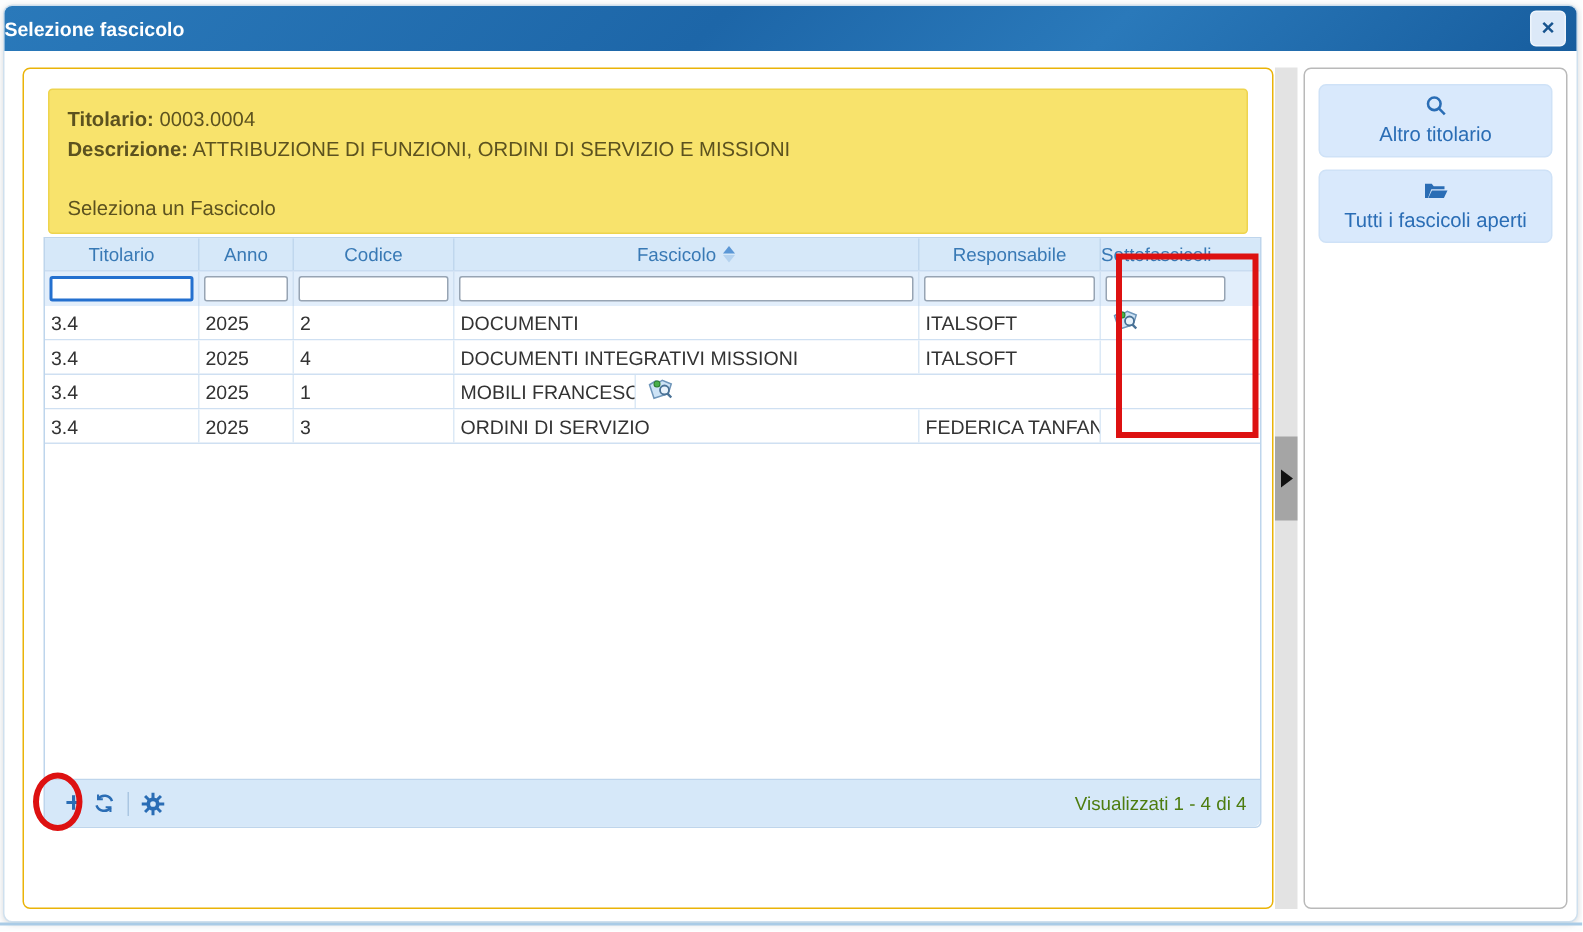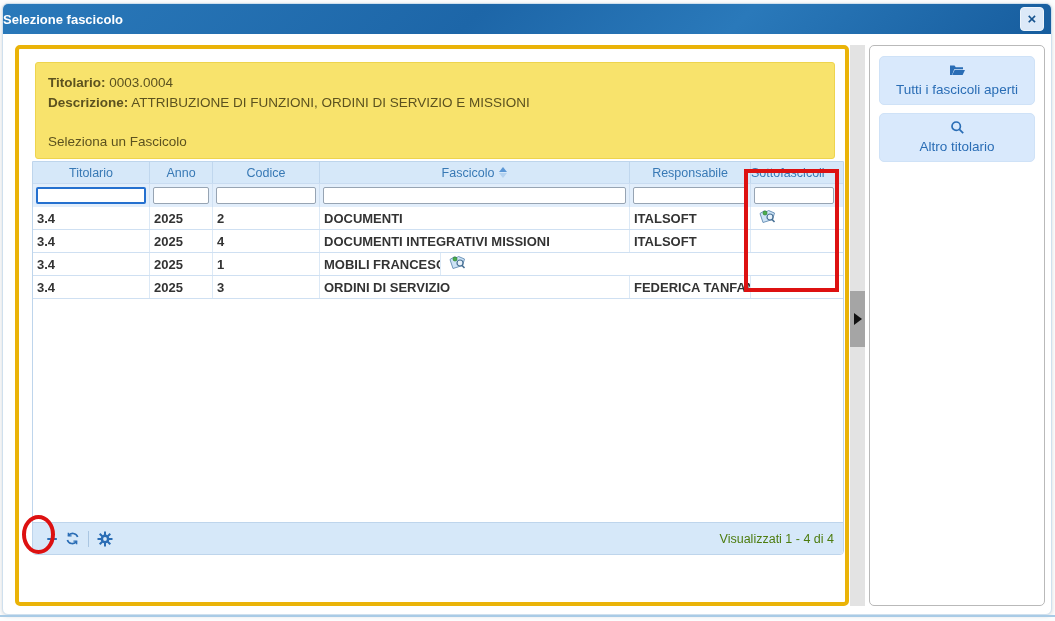--- a/index.html
+++ b/index.html
@@ -15,21 +15,21 @@
               background:linear-gradient(135deg,#2a79ba 0%,#1d66a8 45%,#2a79ba 70%,#175d9e 100%);
               border-radius:5px 5px 0 0; display:flex; align-items:center; }
   .titlebar-title { color:#fff; font-size:13px; font-weight:bold; }
   .close-btn { position:absolute; right:7px; top:3px; width:24px; height:24px;
                background:#dce9f8; border:1px solid #eef5fc; border-radius:4px;
                color:#17548f; font-size:15px; font-weight:bold; line-height:22px;
                text-align:center; cursor:pointer; }
 
   
   .left-panel { position:absolute; left:12px; top:41px; width:834px; height:561px;
-                background:#fff; border:4px solid #eab308; border-radius:5px; }
+                background:#fff; border:1px solid #eab308; border-radius:5px; }
   .splitter { position:absolute; left:847px; top:41px; width:15px; height:561px;
               background:#e3e3e3; }
   .splitter-handle { position:absolute; left:0; top:246px; width:100%; height:56px;
                      background:#a5a5a5; display:flex; align-items:center; justify-content:center; }
   .splitter-arrow { width:0; height:0; border-top:6px solid transparent;
                     border-bottom:6px solid transparent; border-left:8px solid #111; }
   .right-panel { position:absolute; left:866px; top:41px; width:176px; height:561px;
                  background:#fff; border:1px solid #b9b9b9; border-radius:5px; padding:10px 9px; }
   .side-btn { width:100%; background:#d9e9fc; border:1px solid #cfe2f7; border-radius:5px;
               padding:6px 4px 7px 4px; margin-bottom:8px; text-align:center; cursor:pointer;
@@ -57,35 +57,35 @@
   .sort-down { width:0;height:0;border-left:4px solid transparent;border-right:4px solid transparent;
                border-top:5px solid #b4d2ef; }
   .g-filter { display:flex; height:24px; background:#e2eefb; border-top:1px solid #c9dcf1; }
   .g-filter .cell { display:flex; align-items:center; justify-content:center;
                     border-right:1px solid #cfe0f2; padding:0 3px; }
   .g-filter .cell:last-child { border-right:none; }
   .g-filter input { width:100%; height:17px; border:1px solid #97a4b3; border-radius:2px;
                     background:#fff; font-size:12px; padding:0 2px; outline:none; }
   .g-filter input.focused { border:2px solid #2470cf; }
   .g-row { display:flex; height:23px; background:#fff; border-bottom:1px solid #cfe0f2;
-           color:#333;font-weight:bold; }
+           color:#333; }
   .g-row .cell { display:flex; align-items:center; padding:0 4px;
                  border-right:1px solid #dce9f6; overflow:hidden; white-space:nowrap; }
   .g-row .cell:last-child { border-right:none; }
   .g-body-empty { flex:1; background:#fff; }
   .g-toolbar { height:32px; background:#d6e8f9; border-top:1px solid #bed5ec;
                border-radius:0 0 4px 4px; display:flex; align-items:center; padding:0 9px; }
   .tb-icon { color:#2a6db5; cursor:pointer; display:flex; align-items:center; justify-content:center;
              width:20px; height:20px; }
   .tb-plus { font-size:19px; font-weight:bold; line-height:18px; }
   .tb-sep { width:1px; height:16px; background:#aac6e2; margin:0 6px; }
   .g-pager { margin-left:auto; color:#4d7c0f; font-size:12.5px; }
 
   
-  .c0{width:117px;} .c1{width:63px;} .c2{width:107px;} .c3{width:310px;} .c4{width:121px;} .c5{width:86px; justify-content:flex-start;}
+  .c0{width:103px;} .c1{width:63px;} .c2{width:107px;} .c3{width:310px;} .c4{width:121px;} .c5{width:86px; justify-content:flex-start;}
 
   
   .folder-search-icon { display:inline-block; margin-left:4px; }
 
   
   .annot-rect { position:absolute; left:744px; top:169px; width:95px; height:123px;
                 border:4px solid #dd1111; pointer-events:none; z-index:50; }
   .annot-circle { position:absolute; left:22px; top:515px; width:33px; height:39px;
                   border:4px solid #dd1111; border-radius:50%; pointer-events:none; z-index:50; }
 
@@ -253,36 +253,36 @@
 
     <div class="splitter">
       <div class="splitter-handle">
         <span class="splitter-arrow"></span>
       </div>
     </div>
 
     <div class="right-panel">
       <div class="side-btn">
         <span class="btn-icon">
+          <svg width="15" height="15" viewBox="0 0 15 15" fill="none" stroke="#2a6db5" stroke-width="1.7">
+            <circle cx="6.2" cy="6.2" r="4.2"></circle>
+              <line x1="9.4" y1="9.4" x2="13.2" y2="13.2"></line>
+          </svg>
+        </span>
+        <span>Altro titolario</span>
+      </div>
+      <div class="side-btn">
+        <span class="btn-icon">
           <svg width="17" height="14" viewBox="0 0 17 14">
             <path d="M1 2.5 h4.5 l1.3 1.7 H14 v2 H5.2 L3 12 H1 Z" fill="#2a6db5"></path>
             <path d="M5.6 7 H16 l-2.4 5 H3.2 Z" fill="#2a6db5"></path>
           </svg>
         </span>
         <span>Tutti i fascicoli aperti</span>
       </div>
-      <div class="side-btn">
-        <span class="btn-icon">
-          <svg width="15" height="15" viewBox="0 0 15 15" fill="none" stroke="#2a6db5" stroke-width="1.7">
-            <circle cx="6.2" cy="6.2" r="4.2"></circle>
-              <line x1="9.4" y1="9.4" x2="13.2" y2="13.2"></line>
-          </svg>
-        </span>
-        <span>Altro titolario</span>
-      </div>
     </div>
   </div>
 
   <div class="annot-rect"></div>
   <div class="annot-circle"></div>
 
   <div class="bottom-line"></div>
 </div>
 
 </body></html>

